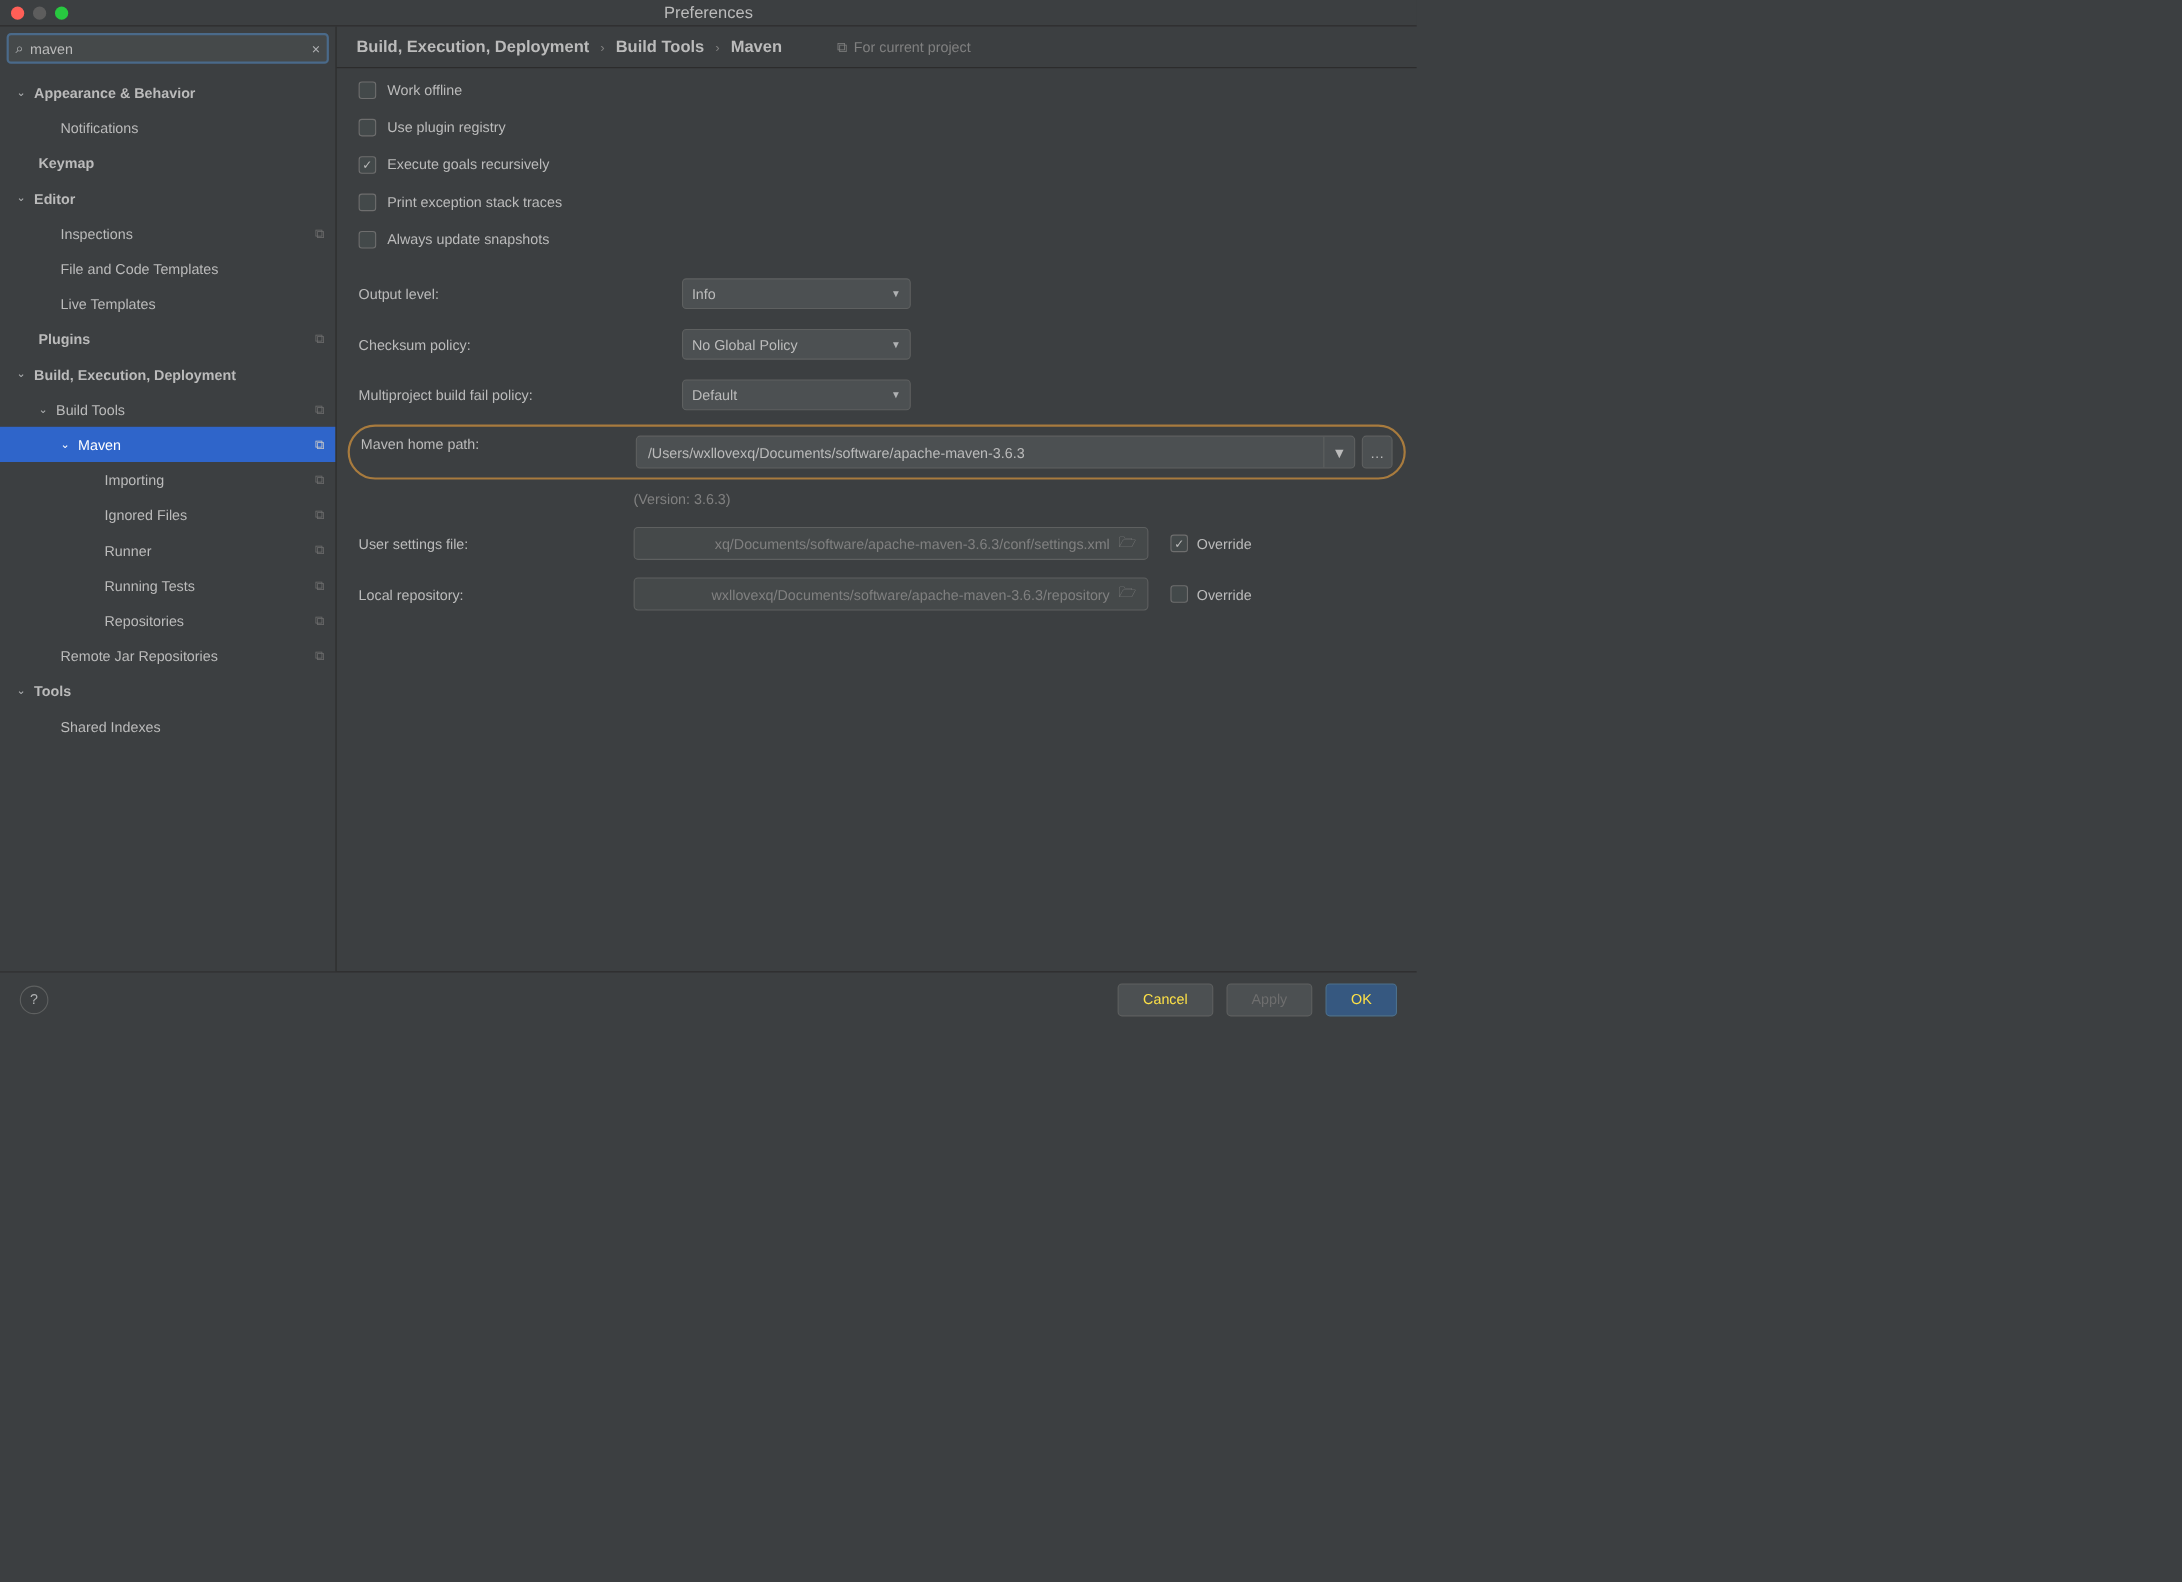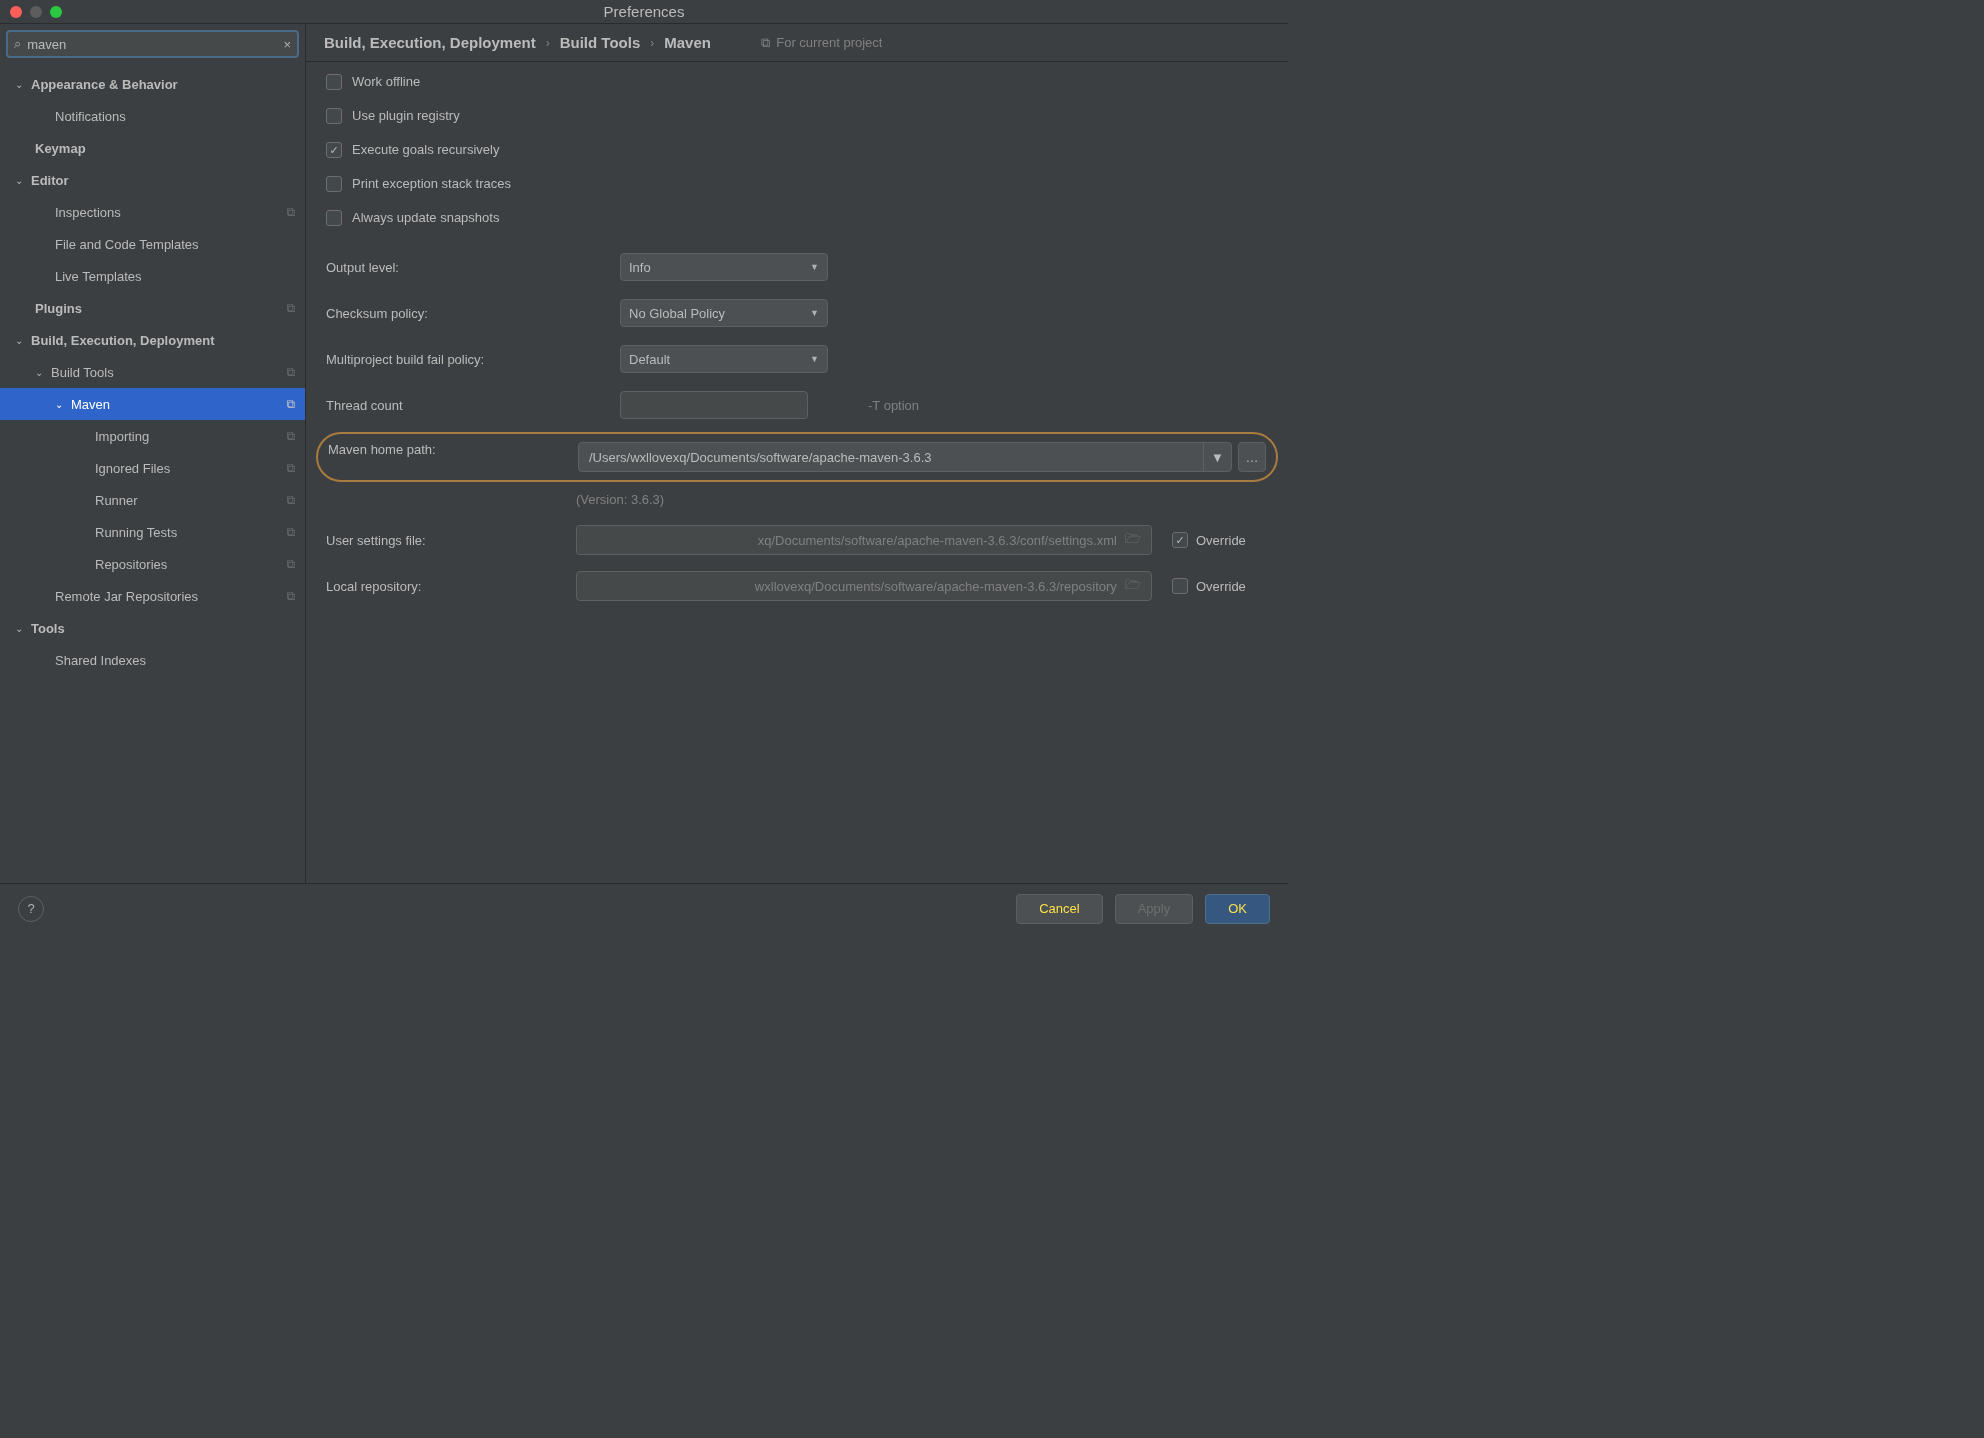--- a/index.html
+++ b/index.html
@@ -270,21 +270,21 @@
       color: #808080;
       padding: 6px 0 10px 0;
     }
     .path-row {
       display: flex;
       align-items: center;
       height: 46px;
     }
     .path-row .form-label { width: 250px; }
     .path-input {
-      width: 576px;
+      width: 468px;
       height: 30px;
       background: #45494a;
       border: 1px solid #5e6060;
       border-radius: 4px;
       display: flex;
       align-items: center;
       padding: 0 10px;
       color: #808080;
       position: relative;
       overflow: hidden;
@@ -488,25 +488,20 @@
           <span class="dropdown-arrow">▼</span>
         </div>
       </div>
       <div class="form-row">
         <div class="form-label">Multiproject build fail policy:</div>
         <div class="dropdown">
           <span>Default</span>
           <span class="dropdown-arrow">▼</span>
         </div>
       </div>
-      <div class="form-row">
-        <div class="form-label">Thread count</div>
-        <input class="text-input" value="" style="">
-        <span class="hint-text">-T option</span>
-      </div>
 
       <div class="highlight-row">
         <div class="form-label">Maven home path:</div>
         <div class="path-dropdown">
           <span>/Users/wxllovexq/Documents/software/apache-maven-3.6.3</span>
           <div class="path-dropdown-arrow-box">▼</div>
         </div>
         <div class="browse-btn">…</div>
       </div>
       <div class="version-text">(Version: 3.6.3)</div>

